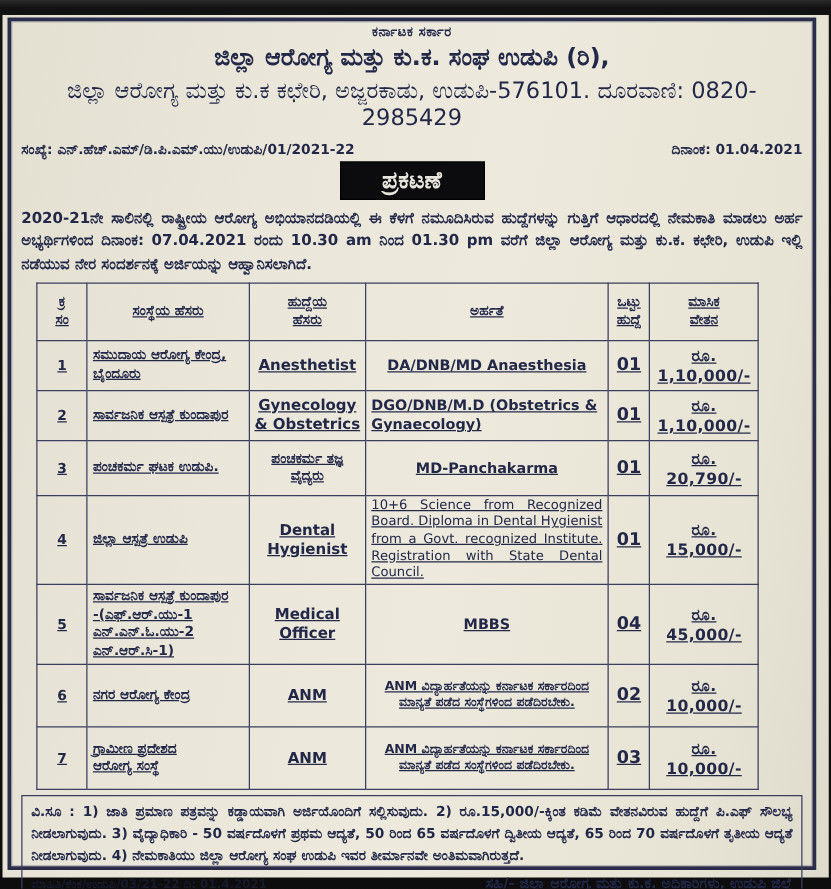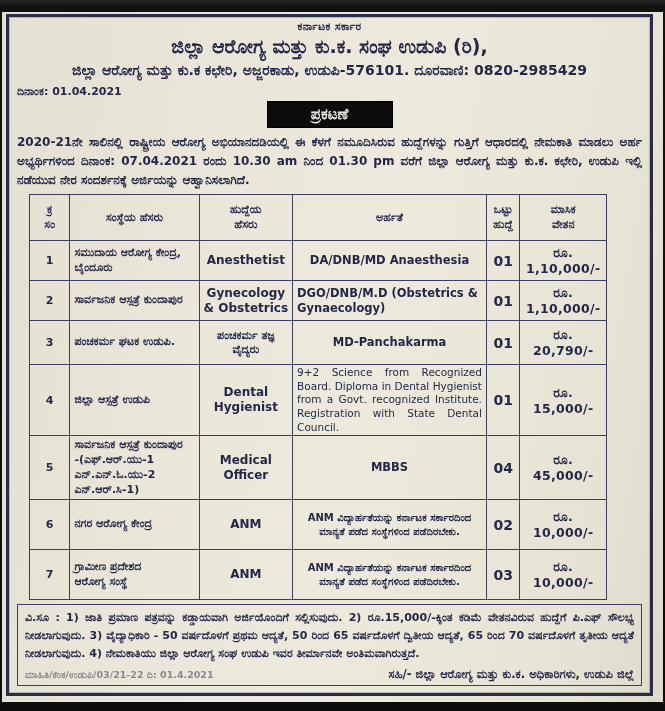--- a/index.html
+++ b/index.html
@@ -5,27 +5,27 @@
   html,body{margin:0;padding:0;}
   body{width:665px;height:711px;background:#101010;font-family:"DejaVu Sans","Liberation Sans",sans-serif;}
   .photo{position:relative;width:665px;height:711px;background:linear-gradient(180deg,#2a2a2a 0%,#121212 6px,#0d0d0d 100%);overflow:hidden;}
   .paper{position:absolute;left:2px;top:12px;width:661px;height:690px;
          background:linear-gradient(100deg,#e3e0d2 0%,#eae7da 30%,#edeadd 55%,#e7e4d5 85%,#dedbcc 100%);}
   .frame{position:absolute;left:4px;top:2px;width:647px;height:682px;border:3px solid #2a2c4a;box-sizing:border-box;
          box-shadow:inset 0 0 0 1px rgba(42,44,74,.25);padding:3px 6px 0 6px;color:#232849;}
   .hdr{text-align:center;line-height:1.25;}
   .govt{font-size:10.5px;font-weight:bold;letter-spacing:.5px;}
   .org{font-size:19px;font-weight:bold;margin-top:2px;}
-  .addr{font-size:14px;font-weight:bold;margin-top:3px;}
+  .addr{font-size:18px;font-weight:normal;margin-top:3px;}
   .refline{display:flex;justify-content:space-between;font-size:11px;font-weight:bold;margin-top:6px;padding:0 2px;}
-  .notif{display:block;margin:4px auto 0 auto;width:124px;background:#0c0c0e;color:#e8e6dd;text-align:center;
-         font-size:15px;font-weight:bold;padding:3px 0 4px 0;box-shadow:0 0 0 1px #000;}
+  .notif{display:block;margin:4px auto 0 auto;width:114px;background:#0c0c0e;color:#e8e6dd;text-align:center;
+         font-size:19px;font-weight:bold;padding:3px 0 4px 0;box-shadow:0 0 0 1px #000;}
   .intro{font-size:12px;font-weight:bold;text-align:justify;line-height:1.55;margin-top:6px;padding:0 2px;}
   .ttitle{text-align:center;font-size:12.5px;font-weight:bold;text-decoration:underline;margin-top:4px;}
-  table{border-collapse:collapse;width:578px;margin:5px 0 0 14px;table-layout:fixed;}
+  table{border-collapse:collapse;width:578px;margin:5px 0 0 14px;table-layout:fixed;text-decoration:underline;}
   th,td{border:1.6px solid #3b3e5e;padding:1px 4px;vertical-align:middle;white-space:pre-line;
         font-size:11px;color:#232849;box-sizing:border-box;overflow:hidden;}
   th{font-weight:bold;text-align:center;font-size:11px;line-height:1.3;}
   .c-sl{text-align:center;font-weight:bold;}
   .c-inst{text-align:left;font-weight:bold;line-height:1.35;font-size:11px;}
   .c-post{text-align:center;font-weight:bold;font-size:12px;line-height:1.25;}
   .c-post.kn{font-size:11px;}
   .c-qual{text-align:center;font-weight:bold;font-size:11.5px;line-height:1.3;}
   .c-qual.left{text-align:left;}
   .c-qual.just{text-align:justify;font-size:10.5px;font-weight:normal;line-height:1.3;}
@@ -46,20 +46,21 @@
   <div class="paper">
     <div class="frame scanblur">
 
       <div class="hdr">
         <div class="govt">ಕರ್ನಾಟಕ ಸರ್ಕಾರ</div>
         <div class="org">ಜಿಲ್ಲಾ ಆರೋಗ್ಯ ಮತ್ತು ಕು.ಕ. ಸಂಘ ಉಡುಪಿ (ರಿ),</div>
         <div class="addr">ಜಿಲ್ಲಾ ಆರೋಗ್ಯ ಮತ್ತು ಕು.ಕ ಕಛೇರಿ, ಅಜ್ಜರಕಾಡು, ಉಡುಪಿ-576101. ದೂರವಾಣಿ: 0820-2985429</div>
       </div>
 
       <div class="refline">
+        <span>ಸಂಖ್ಯೆ: ಎನ್.ಹೆಚ್.ಎಮ್/ಡಿ.ಪಿ.ಎಮ್.ಯು/ಉಡುಪಿ/01/2021-22</span>
         <span>ದಿನಾಂಕ: 01.04.2021</span>
       </div>
 
       <div class="notif">ಪ್ರಕಟಣೆ</div>
 
       <div class="intro">2020-21ನೇ ಸಾಲಿನಲ್ಲಿ ರಾಷ್ಟ್ರೀಯ ಆರೋಗ್ಯ ಅಭಿಯಾನದಡಿಯಲ್ಲಿ ಈ ಕೆಳಗೆ ನಮೂದಿಸಿರುವ ಹುದ್ದೆಗಳನ್ನು ಗುತ್ತಿಗೆ ಆಧಾರದಲ್ಲಿ ನೇಮಕಾತಿ ಮಾಡಲು ಅರ್ಹ ಅಭ್ಯರ್ಥಿಗಳಿಂದ ದಿನಾಂಕ: 07.04.2021 ರಂದು 10.30 am ನಿಂದ 01.30 pm ವರೆಗೆ ಜಿಲ್ಲಾ ಆರೋಗ್ಯ ಮತ್ತು ಕು.ಕ. ಕಛೇರಿ, ಉಡುಪಿ ಇಲ್ಲಿ ನಡೆಯುವ ನೇರ ಸಂದರ್ಶನಕ್ಕೆ ಅರ್ಜಿಯನ್ನು ಆಹ್ವಾನಿಸಲಾಗಿದೆ.</div>
 
 
       <table>
         <colgroup>
@@ -109,21 +110,21 @@
 ವೈದ್ಯರು</td>
           <td class="c-qual">MD-Panchakarma</td>
           <td class="c-num">01</td>
           <td class="c-sal">ರೂ. 20,790/-</td>
         </tr>
         <tr style="height:68px;">
           <td class="c-sl">4</td>
           <td class="c-inst">ಜಿಲ್ಲಾ ಆಸ್ಪತ್ರೆ ಉಡುಪಿ</td>
           <td class="c-post">Dental
 Hygienist</td>
-          <td class="c-qual just">9+2 Science from Recognized Board. Diploma in Dental Hygienist from a Govt. recognized Institute. Registration with State Dental Council.</td>
+          <td class="c-qual just">10+6 Science from Recognized Board. Diploma in Dental Hygienist from a Govt. recognized Institute. Registration with State Dental Council.</td>
           <td class="c-num">01</td>
           <td class="c-sal">ರೂ. 15,000/-</td>
         </tr>
         <tr style="height:64px;">
           <td class="c-sl">5</td>
           <td class="c-inst">ಸಾರ್ವಜನಿಕ ಆಸ್ಪತ್ರೆ ಕುಂದಾಪುರ
 -(ಎಫ್.ಆರ್.ಯು-1
 ಎನ್.ಎನ್.ಓ.ಯು-2
 ಎನ್.ಆರ್.ಸಿ-1)</td>
           <td class="c-post">Medical

